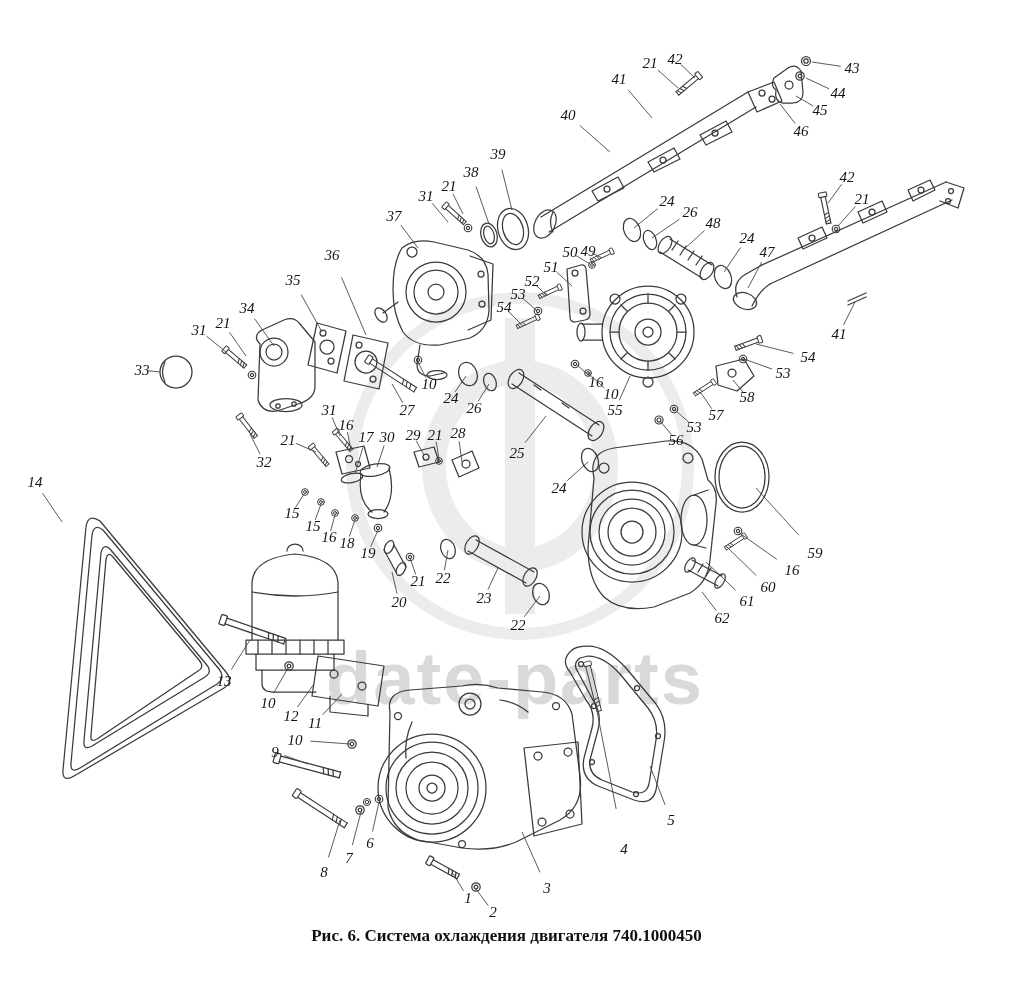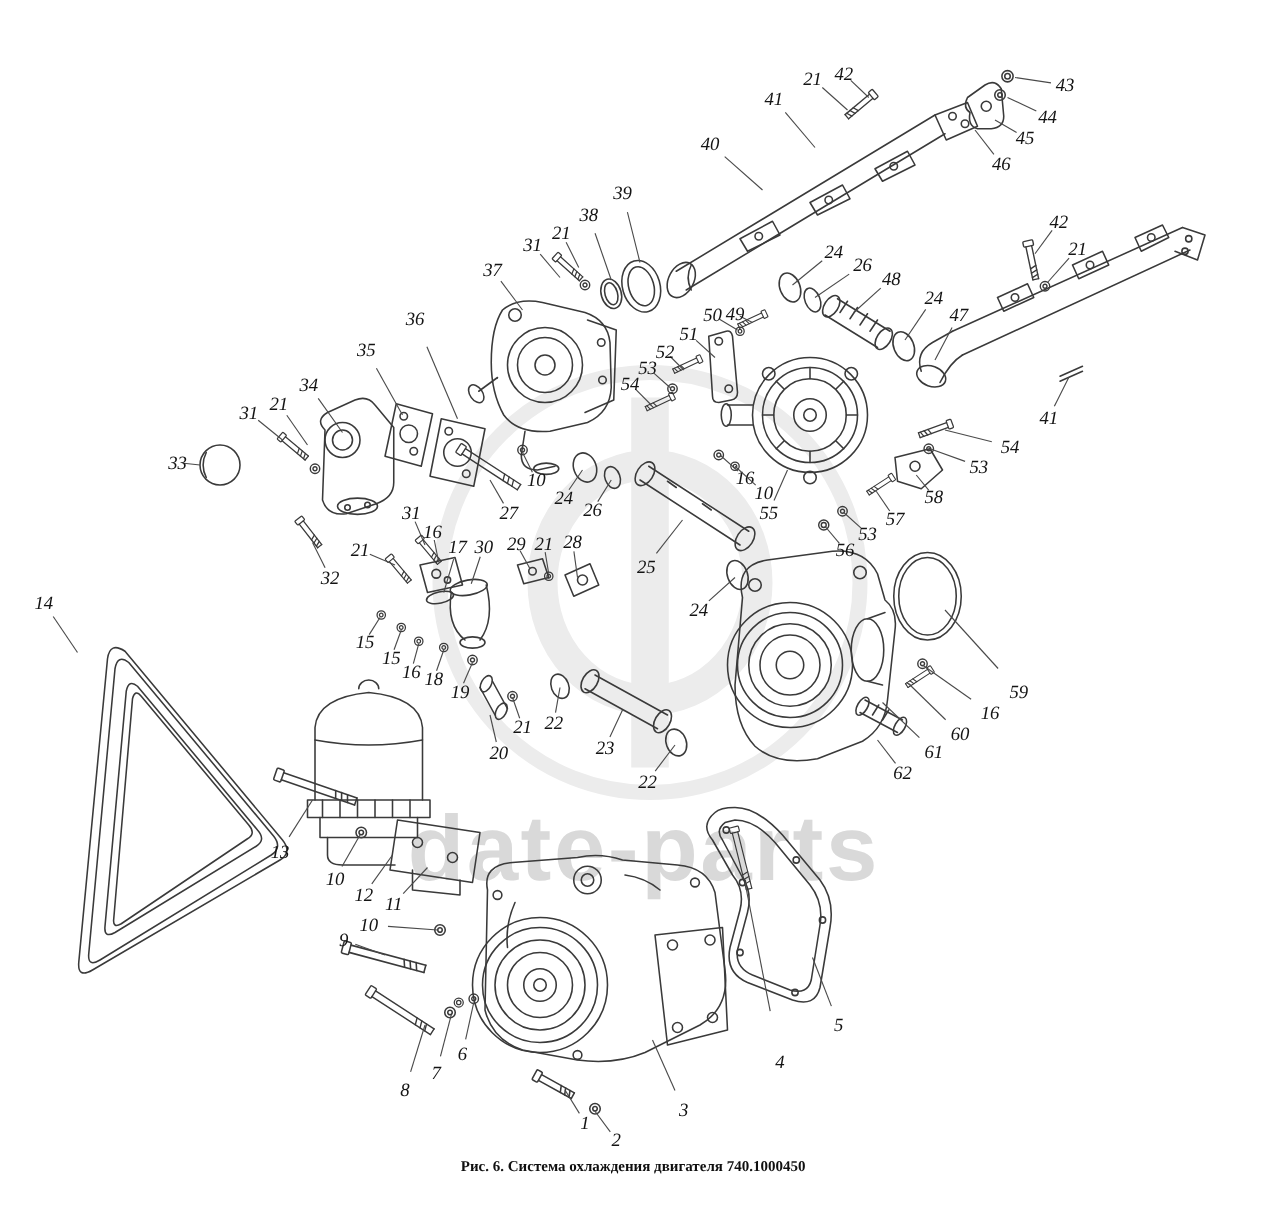--- a/index.html
+++ b/index.html
@@ -5,21 +5,21 @@
   * { margin:0; padding:0; box-sizing:border-box; }
   html,body { width:1013px; height:983px; background:#ffffff; }
   .page { position:relative; width:1013px; height:983px; background:#fff; overflow:hidden;
           font-family:"Liberation Serif", serif; }
   svg.diagram { position:absolute; left:0; top:0; }
   .parts { stroke:#3a3a3a; stroke-width:1.25; fill:none; stroke-linecap:round; stroke-linejoin:round; }
   .callout { font:italic 15px "Liberation Serif", serif; fill:#141414; text-anchor:middle; }
   .leader { stroke:#4a4a4a; stroke-width:0.9; }
   .wm-text { font:bold 74px "Liberation Sans", sans-serif; text-anchor:middle; letter-spacing:2px; }
   .caption { position:absolute; left:0; top:926px; width:1013px; text-align:center;
-             font-weight:bold; font-size:12px; color:#101010;
+             font-weight:bold; font-size:17px; color:#101010;
              font-family:"Liberation Serif", serif; }
 </style>
 </head>
 <body>
 
 <div class="page">
 
 <svg class="diagram" width="1013" height="983" viewBox="0 0 1013 983">
 
   <defs>

